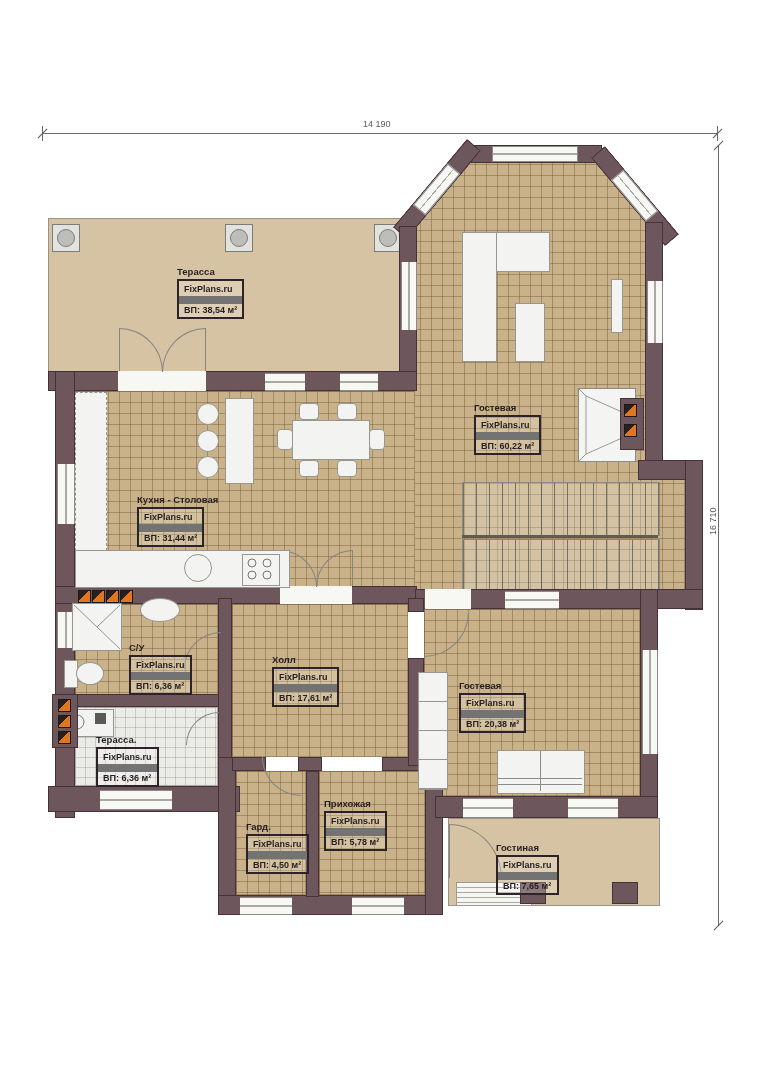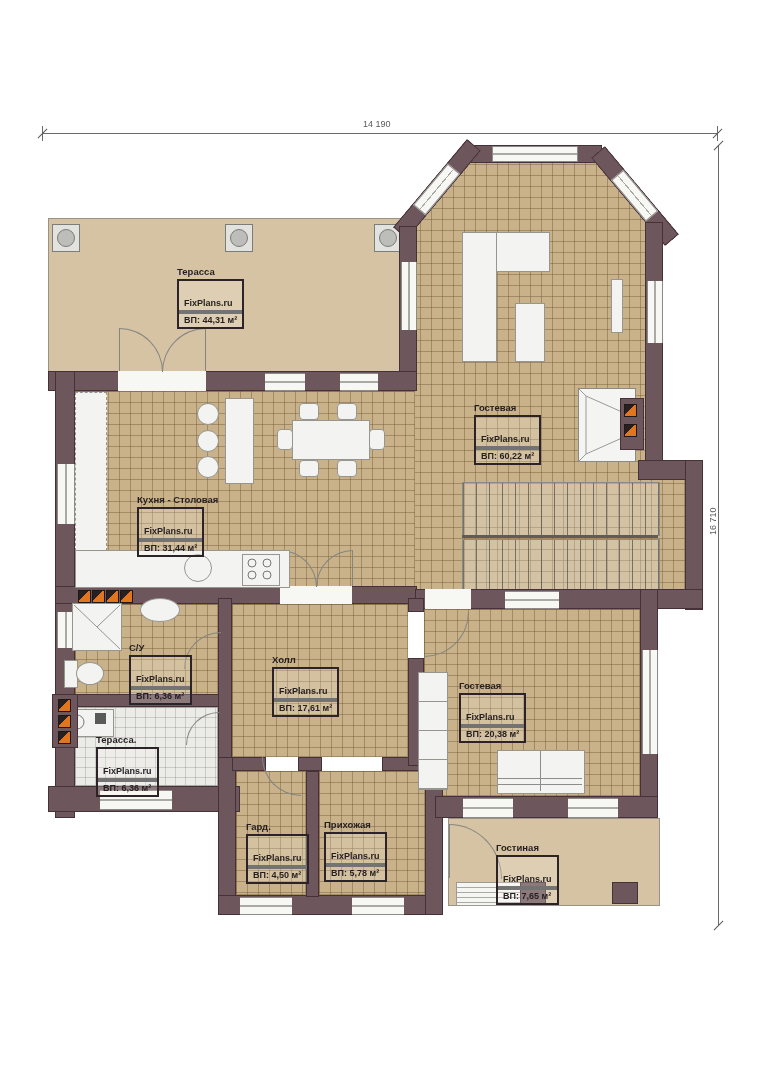--- a/index.html
+++ b/index.html
@@ -39,21 +39,21 @@
   .arc.tr{border-top-width:1px;border-right-width:1px;border-top-right-radius:100%;}
   .arc.tl{border-top-width:1px;border-left-width:1px;border-top-left-radius:100%;}
   .arc.br{border-bottom-width:1px;border-right-width:1px;border-bottom-right-radius:100%;}
   .arc.bl{border-bottom-width:1px;border-left-width:1px;border-bottom-left-radius:100%;}
   .leaf{position:absolute;background:#85857f;}
   
   .room-label{position:absolute;color:#241e21;white-space:nowrap;z-index:30;
               font:700 9px "Liberation Sans",sans-serif;}
   .rl-name{font-size:9.5px;margin-bottom:2px;}
   .rl-box{display:inline-block;border:2px solid #2b2327;background:rgba(250,246,238,.22);}
-  .rl-brand{padding:17px 5px 2px;border-bottom:4px solid #737373;}
+  .rl-brand{padding:3px 5px 2px;border-bottom:8px solid #737373;}
   .rl-area{padding:1px 5px 2px;}
   
   .dim{position:absolute;background:#6a6a6a;}
   .dim-label{position:absolute;color:#5a5a5a;font:400 9px "Liberation Sans",sans-serif;white-space:nowrap;}
   .tick{position:absolute;width:13px;height:1px;background:#5a5a5a;transform:rotate(-45deg);}
   .wallchild-win{position:absolute;background:#f7f7f4;border:1px solid #8b8b88;
     background-image:linear-gradient(transparent 46%,#a9a9a6 46%,#a9a9a6 54%,transparent 54%);}
 </style>
 </head>
 <body>
@@ -246,21 +246,21 @@
        background-image:repeating-linear-gradient(to bottom,transparent 0 28px,#96968e 28px 29px)"></div>
   <div class="furn" style="left:497px;top:750px;width:86px;height:42px"></div>
   <div class="line" style="left:540px;top:751px;width:1px;height:40px"></div>
   <div class="line" style="left:498px;top:778px;width:84px;height:1px"></div>
   <div class="line" style="left:498px;top:784px;width:84px;height:1px"></div>
 
   <div class="room-label" style="left:177px;top:266px">
     <div class="rl-name">Терасса</div>
     <div class="rl-box">
       <div class="rl-brand">FixPlans.ru</div>
-      <div class="rl-area">ВП: 44,31 м²</div>
+      <div class="rl-area">ВП: 38,54 м²</div>
     </div>
   </div>
 
   <div class="room-label" style="left:474px;top:402px">
     <div class="rl-name">Гостевая</div>
     <div class="rl-box">
       <div class="rl-brand">FixPlans.ru</div>
       <div class="rl-area">ВП: 60,22 м²</div>
     </div>
   </div>
@@ -306,21 +306,21 @@
   </div>
 
   <div class="room-label" style="left:246px;top:821px">
     <div class="rl-name">Гард.</div>
     <div class="rl-box">
       <div class="rl-brand">FixPlans.ru</div>
       <div class="rl-area">ВП: 4,50 м²</div>
     </div>
   </div>
 
-  <div class="room-label" style="left:324px;top:819px">
+  <div class="room-label" style="left:324px;top:798px">
     <div class="rl-name">Прихожая</div>
     <div class="rl-box">
       <div class="rl-brand">FixPlans.ru</div>
       <div class="rl-area">ВП: 5,78 м²</div>
     </div>
   </div>
 
   <div class="room-label" style="left:496px;top:842px">
     <div class="rl-name">Гостиная</div>
     <div class="rl-box">

